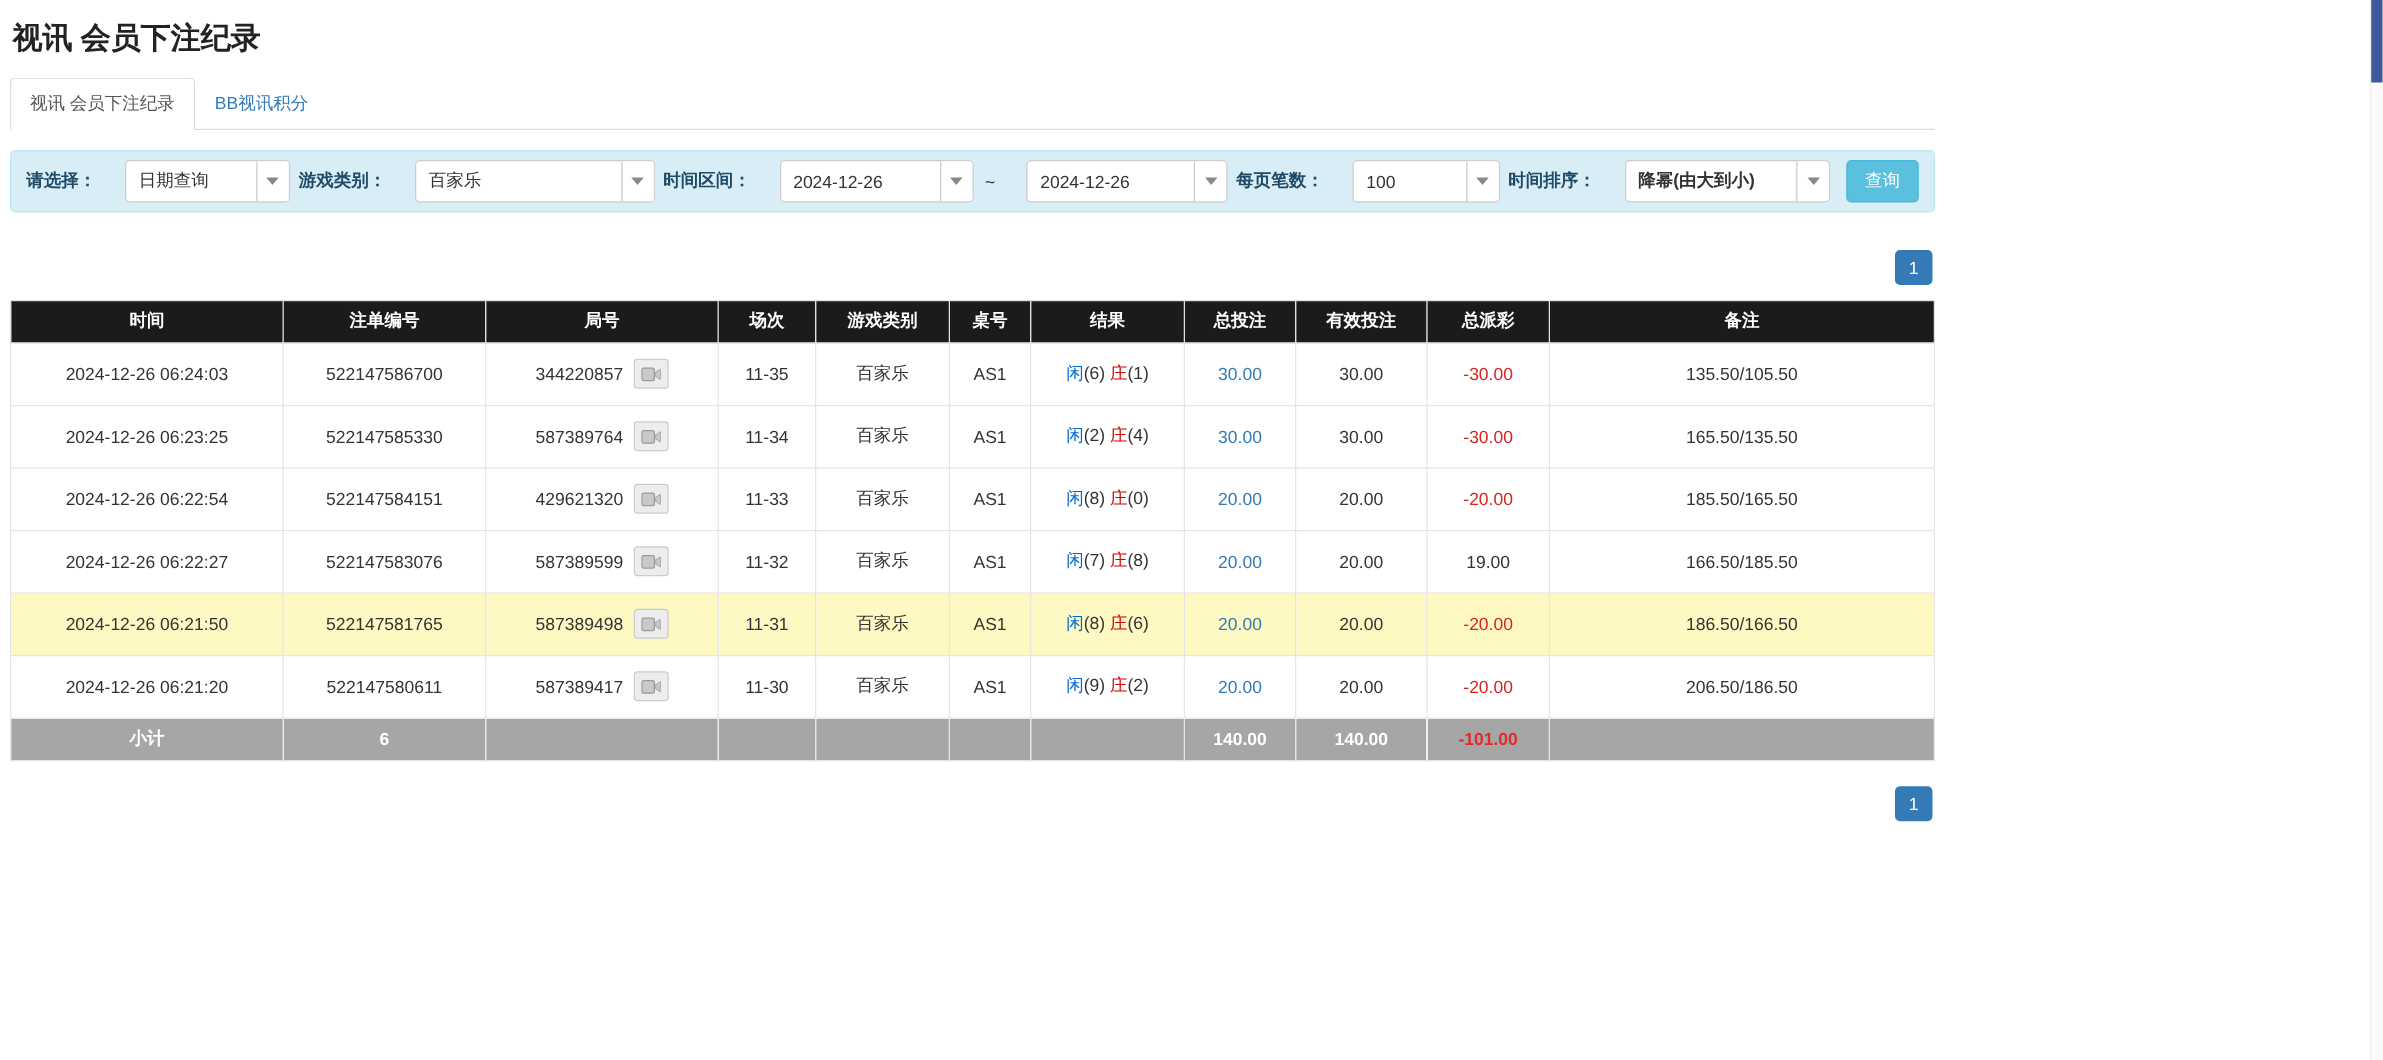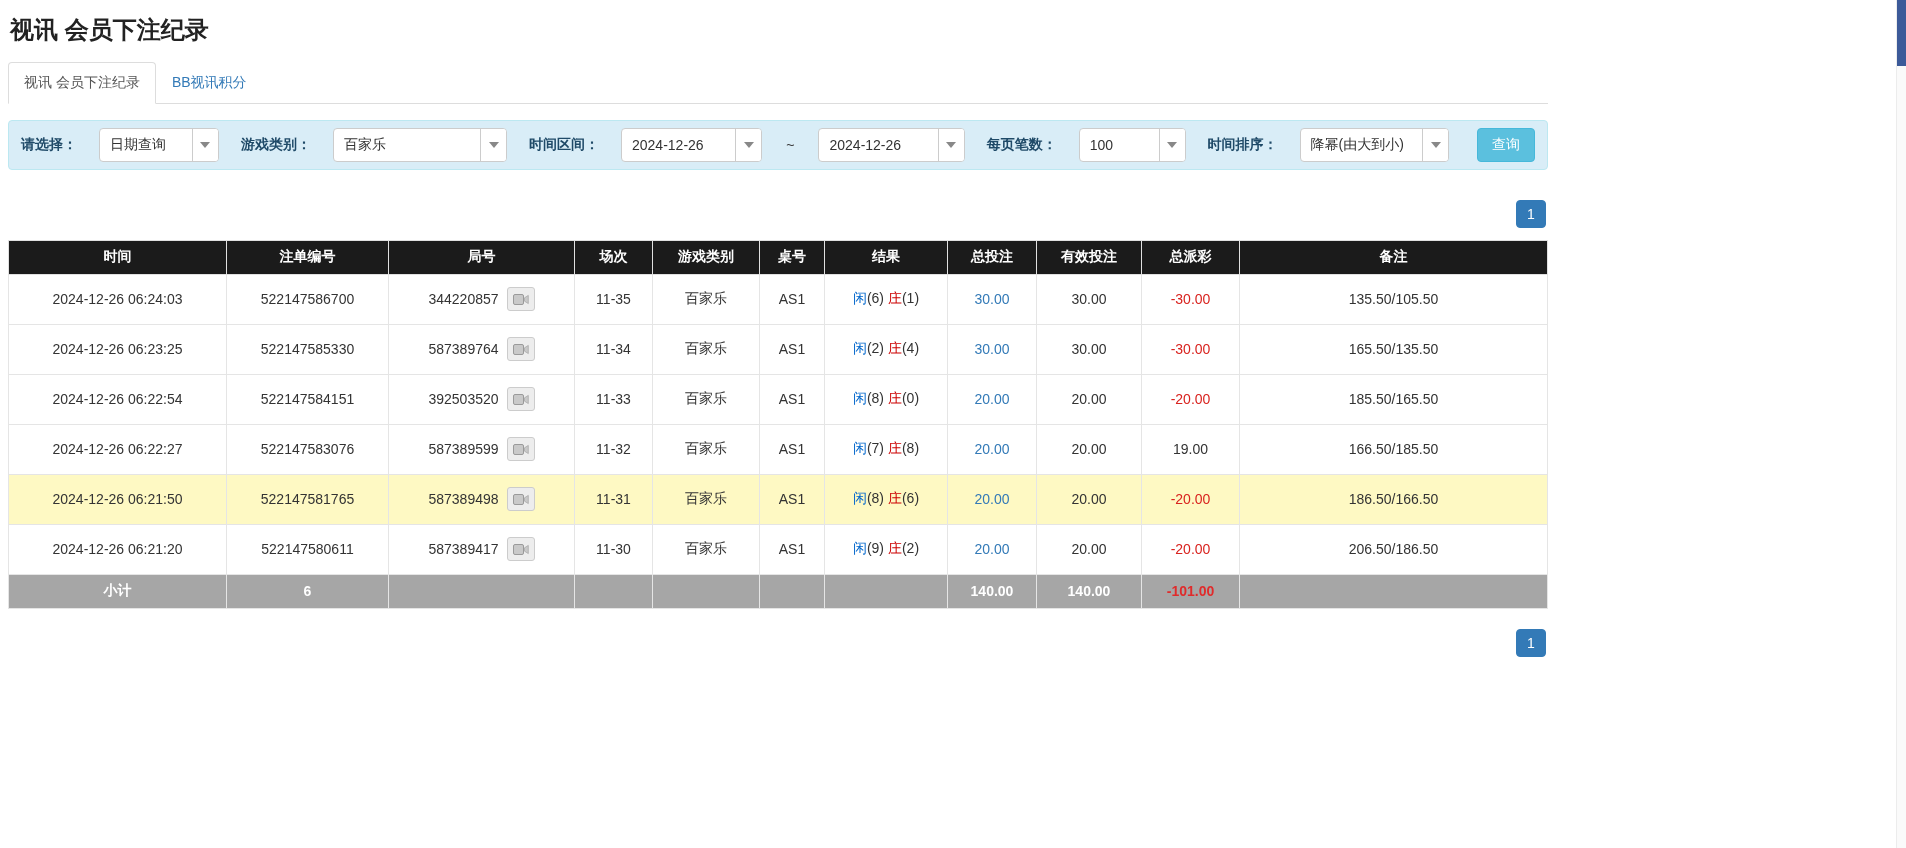--- a/index.html
+++ b/index.html
@@ -23,35 +23,35 @@
     border: 1px solid transparent; border-radius: 4px 4px 0 0;
     margin-bottom: -1px; cursor: pointer;
   }
   .tab.active { background: #fff; border-color: #ddd #ddd #fff #ddd; color: #555; }
   .tab.inactive { color: #337ab7; }
 
   
   .filter-bar {
     margin-top: 16px; background: #d9edf7; border: 1px solid #bce8f1;
     border-radius: 4px; padding: 7px 12px;
-    display: flex; align-items: center; gap: 22px; white-space: nowrap; justify-content: space-between;
+    display: flex; align-items: center; gap: 7px; white-space: nowrap; justify-content: space-between;
   }
   .filter-label { font-weight: bold; color: #1f4a68; font-size: 14px; }
   .select-widget {
     background: #fff; border: 1px solid #ccc; border-radius: 4px;
-    height: 34px; display: flex; align-items: stretch; overflow: hidden; cursor: pointer;
+    height: 34px; display: flex; align-items: stretch; overflow: hidden; cursor: pointer; margin-left: 16px;
   }
   .select-text { padding: 0 10px; display: flex; align-items: center; flex: 1; color: #333; font-size: 14px; overflow: hidden; }
   .select-caret {
     width: 26px; border-left: 1px solid #ccc; background: #fff;
     display: flex; align-items: center; justify-content: center;
   }
   .caret-shape { width: 0; height: 0; border-left: 5px solid transparent; border-right: 5px solid transparent; border-top: 6px solid #888; }
   .w145 { width: 146px; } .w210 { width: 212px; } .w172 { width: 172px; } .w178 { width: 178px; }
-  .w110 { width: 130px; } .w180 { width: 182px; }
+  .w110 { width: 130px; } .w180 { width: 182px; font-weight: bold; }
   .tilde { color: #333; padding: 0 2px; }
   .btn-search {
     background: #5bc0de; border: 1px solid #46b8da; color: #fff;
     height: 34px; padding: 0 14px; border-radius: 4px; font-size: 14px;
     cursor: pointer; margin-left: 6px;
     font-family: "Liberation Sans", "DejaVu Sans", sans-serif;
   }
 
   
   .info-bar {
@@ -235,21 +235,21 @@
           <td>AS1</td>
           <td><span class="p-label">闲</span><span class="score">(2)</span> <span class="b-label">庄</span><span class="score">(4)</span></td>
           <td><span class="amt-link">30.00</span></td>
           <td>30.00</td>
           <td><span class="neg">-30.00</span></td>
           <td>165.50/135.50</td>
         </tr>
         <tr class="row">
           <td>2024-12-26 06:22:54</td>
           <td>522147584151</td>
-          <td><span class="round-no">392503520</span><span class="replay-btn">
+          <td><span class="round-no">429621320</span><span class="replay-btn">
               <svg width="16" height="13" viewBox="0 0 16 13">
                 <rect x="0.5" y="1.5" width="10" height="10" rx="1.5" fill="#c9c9c9" stroke="#9a9a9a"></rect>
                 <path d="M11.5 4.8 L15.3 2.4 V10.6 L11.5 8.2 Z" fill="#c9c9c9" stroke="#9a9a9a" stroke-width="0.6"></path>
               </svg>
             </span></td>
           <td>11-33</td>
           <td>百家乐</td>
           <td>AS1</td>
           <td><span class="p-label">闲</span><span class="score">(8)</span> <span class="b-label">庄</span><span class="score">(0)</span></td>
           <td><span class="amt-link">20.00</span></td>

